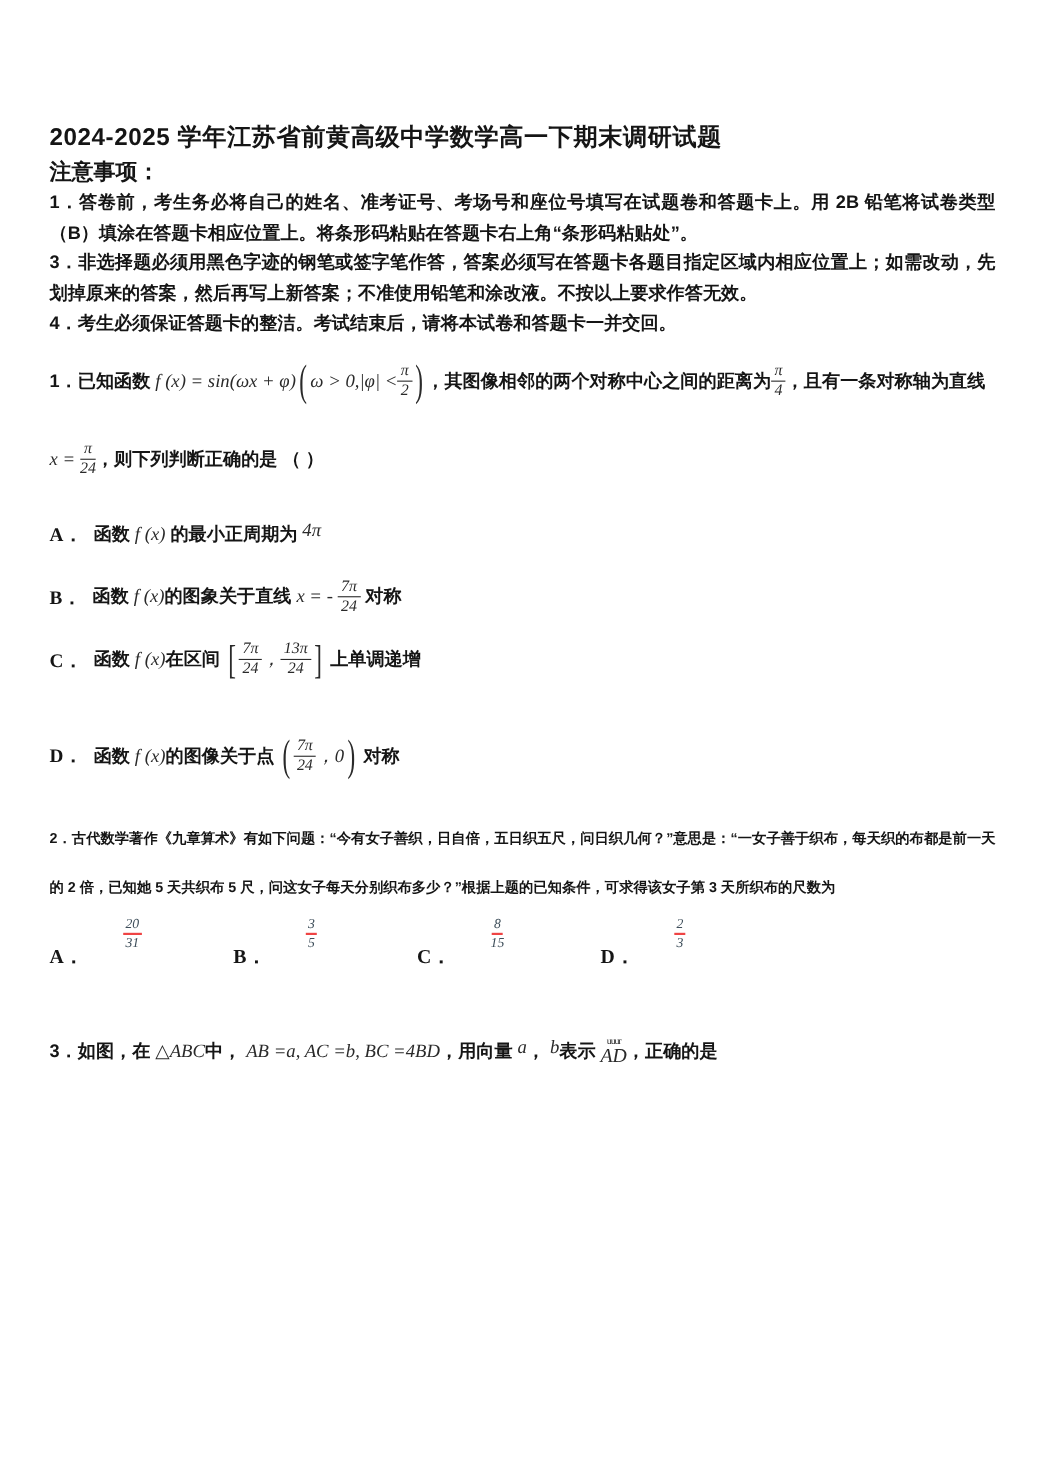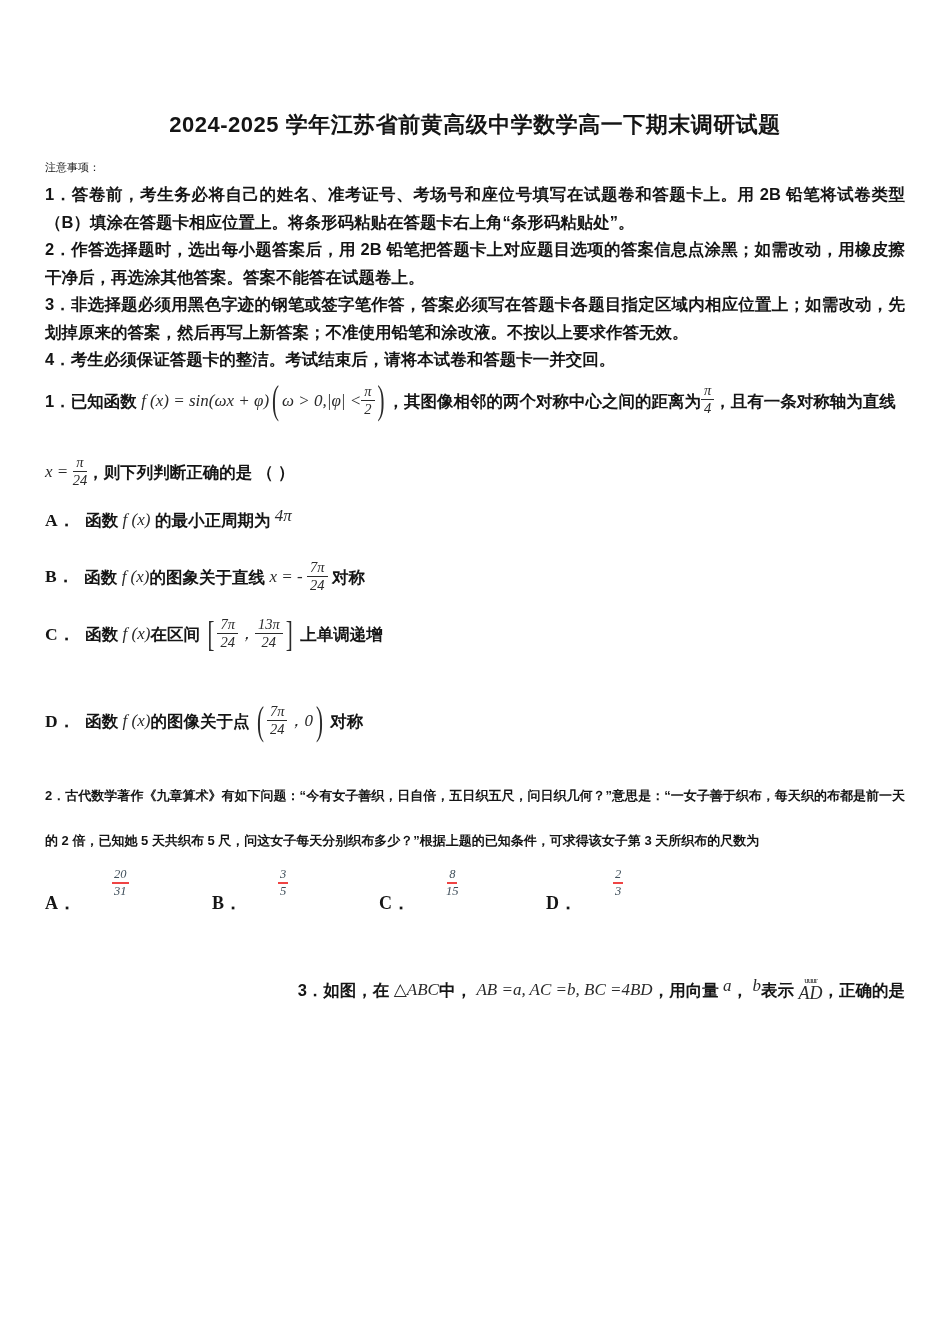--- a/index.html
+++ b/index.html
@@ -10,26 +10,26 @@
   html,body{ background:#ffffff; }
   body{
     width:950px; height:1344px; overflow:hidden;
     font-family:var(--body-font);
     color:#151515;
   }
   .page{ width:950px; height:1344px; padding:110px 45px 0 45px; background:#ffffff; }
 
   
   .title{
-    text-align:center; font-size:22px; font-weight:700; letter-spacing:0.5px;
-    margin-bottom:14px;
-  }
-
-  
-  .notice-heading{ font-size:11px; font-weight:400; line-height:27px; }
+    font-size:22px; font-weight:700; letter-spacing:0.5px;
+    margin-bottom:4px;
+  }
+
+  
+  .notice-heading{ font-size:20px; font-weight:700; line-height:27px; }
   .notice p{
     font-size:16.5px; font-weight:600; line-height:27.5px; text-align:justify;
   }
 
   
   .section-heading{
     margin-top:27px; font-size:16.8px; font-weight:700; line-height:24px; text-align:justify;
   }
 
   
@@ -50,27 +50,27 @@
     font-family:var(--math-font); font-size:21px; font-weight:300;
     vertical-align:middle; margin:0 3px; color:#2a2a2a;
   }
   .bb{ 
     display:inline-block; transform:scaleY(1.75); transform-origin:center;
     font-family:var(--math-font); font-size:21px; font-weight:300;
     vertical-align:middle; margin:0 3px; color:#2a2a2a;
   }
 
   
-  .q1-line1{ margin-top:8px; line-height:30px; }
+  .q1-line1{ margin-top:20px; line-height:30px; }
   .q1-line2{ margin-top:36px; line-height:26px; }
   .q1-line1 .cn, .q1-line2 .cn{ vertical-align:middle; }
   .q1-line1 .m, .q1-line2 .m{ vertical-align:middle; }
 
   .q1-option{ line-height:26px; }
-  .opt-a{ margin-top:14px; }
+  .opt-a{ margin-top:34px; }
   .opt-b{ margin-top:26px; }
   .opt-c{ margin-top:22px; }
   .opt-d{ margin-top:52px; }
   .opt-label{ font-family:var(--math-font); font-weight:700; font-size:17.5px; font-style:normal; margin-right:10px; vertical-align:middle; }
   .q1-option .cn, .q1-option .m, .q1-option .frac, .q1-option .bb, .q1-option .bp{ vertical-align:middle; }
 
   
   .q2-text{
     margin-top:34px; font-size:13px; font-weight:600;
     line-height:45px; text-align:justify;
@@ -80,41 +80,40 @@
   .q2-option .opt-label{ font-size:18px; }
   .fracsm{
     display:inline-flex; flex-direction:column; align-items:center;
     font-family:var(--math-font); font-style:italic; font-size:12.5px;
     color:#3e4e5a; line-height:1.25; margin-left:26px; margin-bottom:15px;
   }
   .fracsm .fn{ border-bottom:2px solid #ef4444; padding:0 2px; display:block; }
   .fracsm .fd{ display:block; }
 
   
-  .q3-line{ margin-top:56px; line-height:30px;text-align:right; }
+  .q3-line{ margin-top:56px; line-height:30px; }
   .q3-line .cn, .q3-line .m{ vertical-align:middle; }
   .vec{ display:inline-flex; flex-direction:column; align-items:center; vertical-align:middle; }
   .vec .vec-arrow{
     font-family:var(--math-font); font-style:normal; font-size:9px; line-height:7px;
     letter-spacing:-1px; color:#2a2a2a;
   }
   .vec .vec-body{ font-family:var(--math-font); font-style:italic; font-size:18px; line-height:19px; color:#2a2a2a; }
   .m.sup{ vertical-align:3px; }
 </style>
 </head>
 <body>
 
 <div class="page">
 
   <h1 class="title">2024-2025 学年江苏省前黄高级中学数学高一下期末调研试题</h1>
 
   <div class="notice">
     <div class="notice-heading">注意事项：</div>
     <p>1．答卷前，考生务必将自己的姓名、准考证号、考场号和座位号填写在试题卷和答题卡上。用 2B 铅笔将试卷类型（B）填涂在答题卡相应位置上。将条形码粘贴在答题卡右上角“条形码粘贴处”。</p>
-    <p>2．作答选择题时，选出每小题答案后，用 2B 铅笔把答题卡上对应题目选项的答案信息点涂黑；如需改动，用橡皮擦干净后，再选涂其他答案。答案不能答在试题卷上。</p>
     <p>3．非选择题必须用黑色字迹的钢笔或签字笔作答，答案必须写在答题卡各题目指定区域内相应位置上；如需改动，先划掉原来的答案，然后再写上新答案；不准使用铅笔和涂改液。不按以上要求作答无效。</p>
     <p>4．考生必须保证答题卡的整洁。考试结束后，请将本试卷和答题卡一并交回。</p>
   </div>
 
 
   <div>
     <div class="q1-line1">
       <span class="cn">1．</span><span class="cn">已知函数</span>
       <span class="m">f (x) = sin(ωx + φ)</span><span class="bp">(</span><span class="m">ω &gt; 0,|φ| &lt;</span><span class="frac">
           <span class="fn">π</span>

